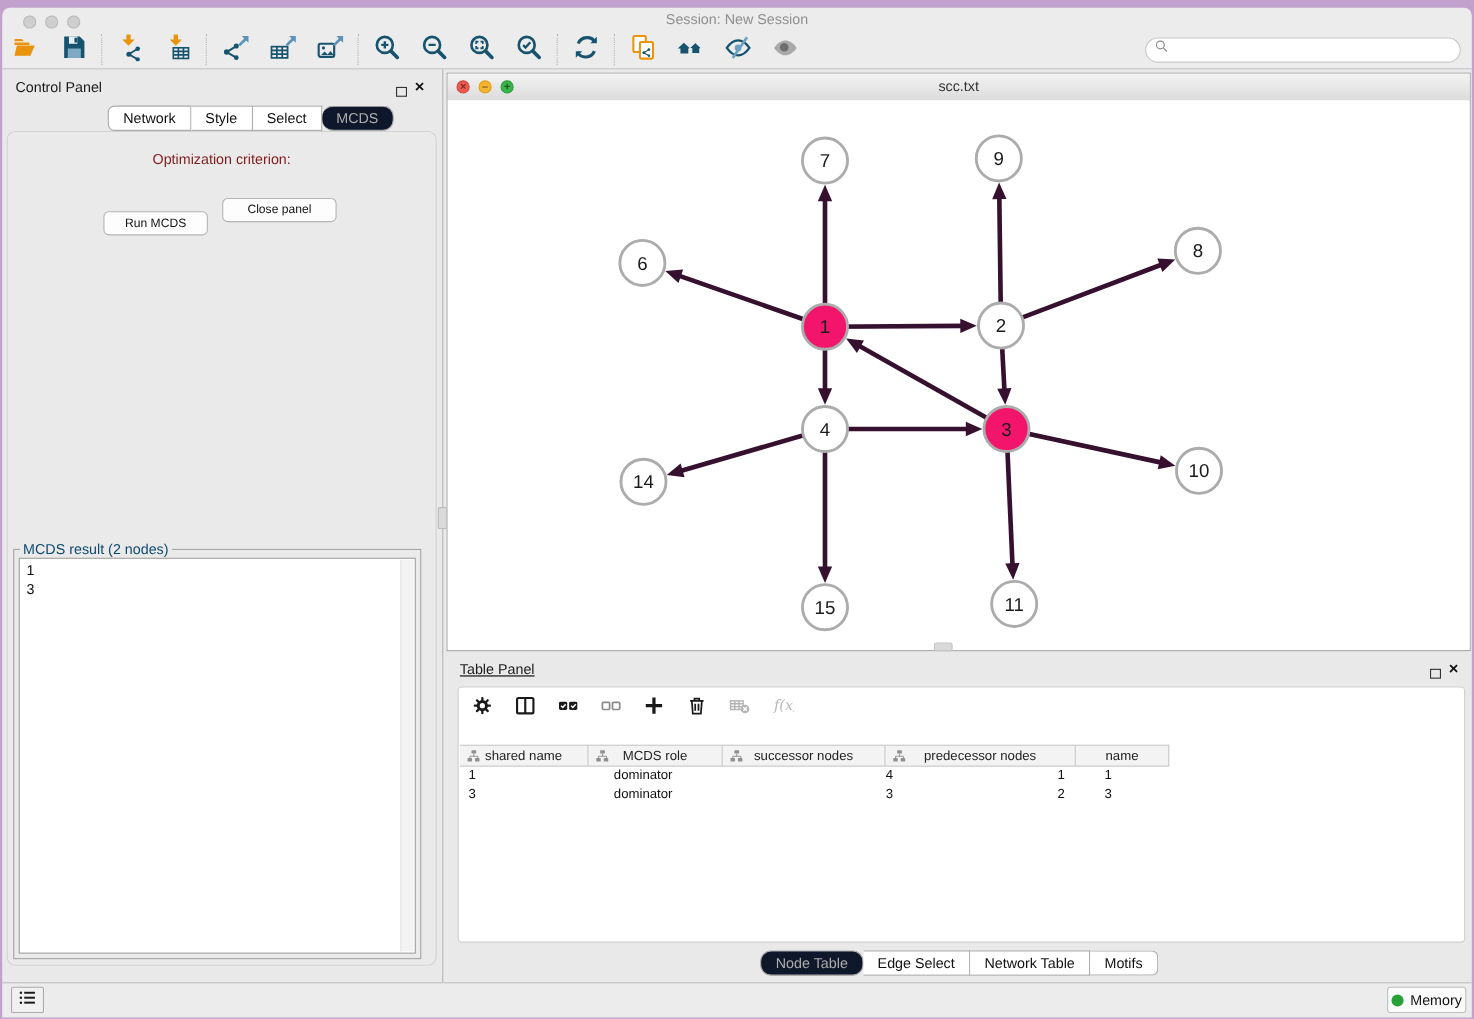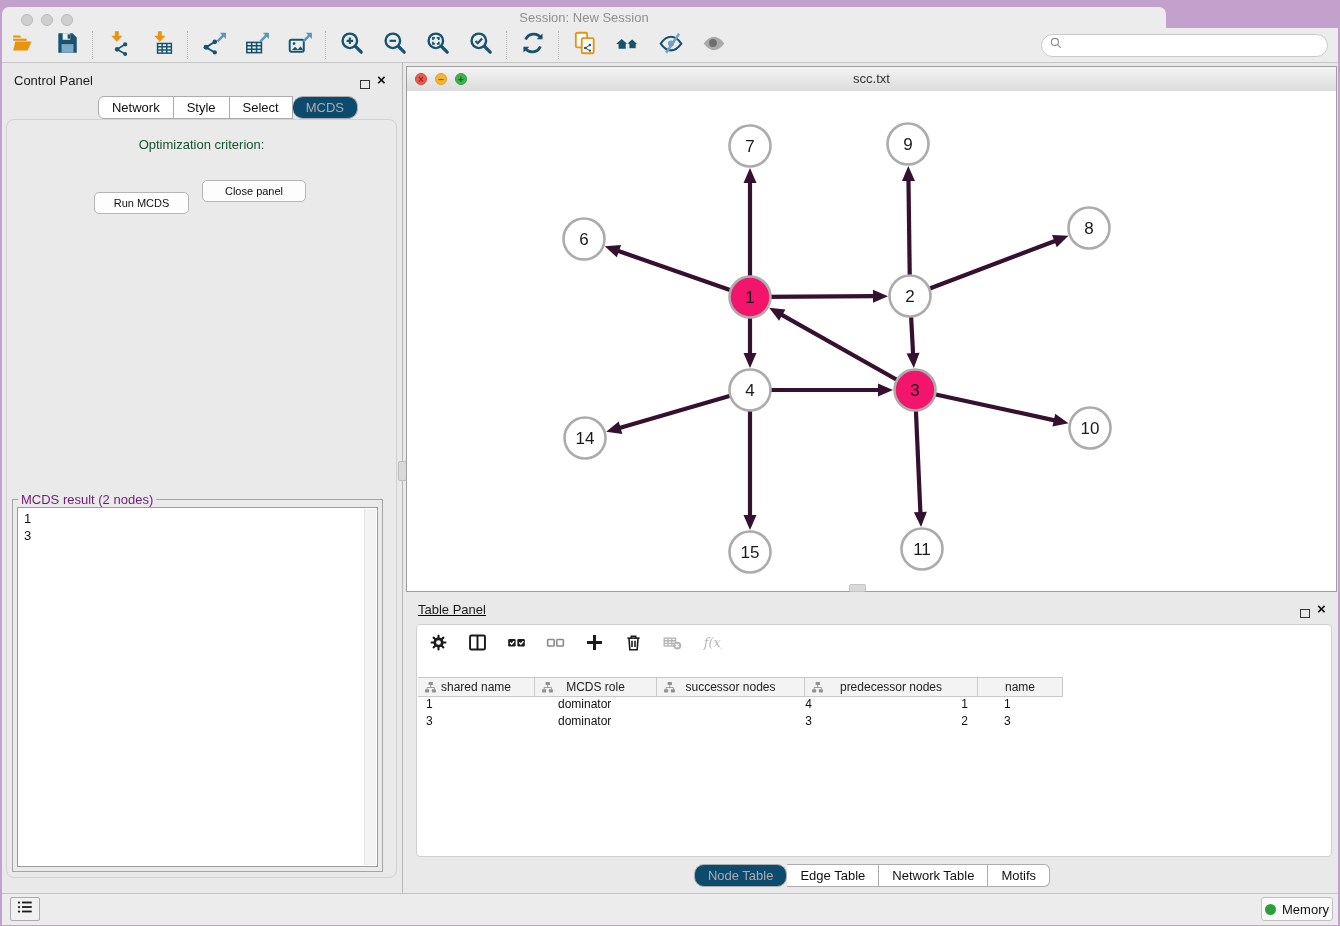--- a/index.html
+++ b/index.html
@@ -1,19 +1,19 @@
 <!DOCTYPE html>
 <html><head>
 <meta charset="utf-8">
 <style>
   html,body{margin:0;padding:0;background:#C3A1CD;font-family:"Liberation Sans","DejaVu Sans",sans-serif;}
   #root{position:relative;width:1340px;height:926px;background:#C3A1CD;overflow:hidden;}
   .abs{position:absolute;}
   
-  .titlebar{left:2px;top:7px;width:1164px;height:21px;background:#ECECEC;border-radius:7px 7px 0 0;border-bottom:1px solid #DADADA;}
+  .titlebar{left:2px;top:7px;width:1336px;height:21px;background:#ECECEC;border-radius:7px 7px 0 0;border-bottom:1px solid #DADADA;}
   .traffic{position:absolute;top:7px;width:12px;height:12px;border-radius:50%;background:#CFCFCF;border:1px solid #B9B9B9;box-sizing:border-box;}
   .win-title{position:absolute;left:0;right:0;top:3px;text-align:center;font-size:13px;color:#8F8F8F;}
   .toolbar{left:2px;top:28px;width:1336px;height:35px;background:#ECECEC;border-bottom:1px solid #C6C6C6;display:flex;align-items:center;padding-left:8px;box-sizing:border-box;}
   .tbgroup{display:flex;align-items:center;gap:15px;}
   .tbsep{width:1px;height:28px;border-left:1px dotted #B5B5B5;margin:0 11px;}
   .tbtn{width:28px;height:28px;display:flex;align-items:center;justify-content:center;cursor:default;}
   .tbtn svg{width:26px;height:26px;}
   .searchbox{margin-left:auto;margin-right:10px;width:287px;height:23px;background:#fff;border:1px solid #C8C8C8;border-radius:12px;display:flex;align-items:center;padding:0 8px;box-sizing:border-box;gap:5px;}
   .searchbox svg{width:13px;height:13px;flex:none;}
   .searchbox input{border:none;outline:none;flex:1;font-size:13px;background:transparent;}
@@ -21,32 +21,32 @@
   .statusbar{left:2px;top:893px;width:1336px;height:31px;background:#ECECEC;border-top:1px solid #C4C4C4;}
   
   .panel-title{font-size:13px;color:#1A1A1A;}
   .float-ico{width:10px;height:9px;border:1.5px solid #333;display:inline-block;box-sizing:border-box;}
   .close-ico{font-size:15px;font-weight:bold;color:#111;line-height:12px;}
   
   .tabbar{display:flex;}
   .tab{height:21px;line-height:21px;padding:0 13px;background:#FFFFFF;border:1px solid #ACACAC;border-left:none;font-size:13px;color:#111;cursor:default;white-space:nowrap;}
   .tab:first-child{border-left:1px solid #ACACAC;border-radius:6px 0 0 6px;}
   .tab:last-child{border-radius:0 6px 6px 0;}
-  .tab.selected{background:#0c4a6e;color:#ADADAD;border-radius:10px;}
+  .tab.selected{background:#0f172a;color:#ADADAD;border-radius:10px;}
   
   .cp-box{left:6px;top:119px;width:391px;height:759px;background:#EAEAEA;border:1px solid #D2D2D2;border-radius:8px;box-sizing:border-box;}
-  .cp-label{left:6px;top:137px;width:391px;text-align:center;font-size:13px;color:#14532d;}
+  .cp-label{left:6px;top:137px;width:391px;text-align:center;font-size:13px;color:#7f1d1d;}
   .cp-select{left:45px;top:158px;width:311px;height:23px;background:#fff;border:1px solid #B5B5B5;border-radius:5px;box-sizing:border-box;display:flex;align-items:center;padding-left:12px;font-size:13px;color:#111;}
   .stepper{position:absolute;right:7px;top:3px;}
   .stepper i{display:block;width:0;height:0;border-left:4px solid transparent;border-right:4px solid transparent;}
   .stepper .up{border-bottom:5px solid #6A6A6A;margin-bottom:3px;}
   .stepper .dn{border-top:5px solid #6A6A6A;}
   .btn{position:absolute;height:22px;background:#FDFDFD;border:1px solid #B5B5B5;border-radius:5px;font-size:11px;color:#111;font-family:inherit;}
   fieldset.resultbox{position:absolute;left:12px;top:492px;width:371px;height:380px;border:1px solid #A5A5A5;margin:0;padding:0;background:transparent;box-sizing:border-box;}
-  fieldset.resultbox legend{font-size:13px;color:#701a75;margin-left:5px;padding:0 3px;}
+  fieldset.resultbox legend{font-size:13px;color:#0c4a6e;margin-left:5px;padding:0 3px;}
   .result-area{position:absolute;left:4px;right:4px;top:0px;bottom:4px;background:#fff;border:1px solid #9C9C9C;}
   .vscroll{position:absolute;top:1px;right:1px;bottom:1px;width:11px;background:#F3F3F3;border-left:1px solid #E2E2E2;}
   .result-lines{position:absolute;left:6px;top:2px;font-size:13px;line-height:17px;color:#111;}
   
   .net-window{left:406px;top:66px;width:931px;height:526px;border:1px solid #9E9E9E;background:#fff;box-sizing:border-box;}
   .net-titlebar{position:absolute;left:0;top:0;right:0;height:24px;background:linear-gradient(#F3F3F3,#DCDCDC);border-bottom:1px solid #ABABAB;}
   .net-traffic{position:absolute;top:6px;width:12px;height:12px;border-radius:50%;box-sizing:border-box;font-size:10px;font-weight:bold;color:rgba(0,0,0,0.50);text-align:center;line-height:11px;}
   .net-title{position:absolute;left:0;right:0;top:4px;text-align:center;font-size:13px;color:#333;}
   .net-canvas{position:absolute;left:0;top:24px;width:929px;height:500px;background:#fff;}
   
@@ -540,21 +540,21 @@
           <div class="tbl-cell" style="width: 148px; justify-content: flex-end; padding-right: 8px;">3</div>
           <div class="tbl-cell" style="width: 173px; justify-content: flex-end; padding-right: 25px;">2</div>
           <div class="tbl-cell" style="width: 85px; justify-content: flex-start; padding-left: 11px;">3</div>
         </div>
       </div>
   </div>
 
   <div class="abs" style="left:404px;top:864px;width:936px;display:flex;justify-content:center;">
     <div class="tabbar" id="tp-tabs">
         <div class="tab selected">Node Table</div>
-        <div class="tab">Edge Table</div>
+        <div class="tab">Edge Select</div>
         <div class="tab">Network Table</div>
         <div class="tab">Motifs</div>
       </div>
   </div>
 
   <div class="abs statusbar"></div>
   <div class="abs list-btn">
       <span id="list-icon-slot"><svg viewBox="0 0 24 24" width="18" height="18">
           <g fill="#1A1A1A">
             <circle cx="4" cy="6" r="1.5"></circle>

